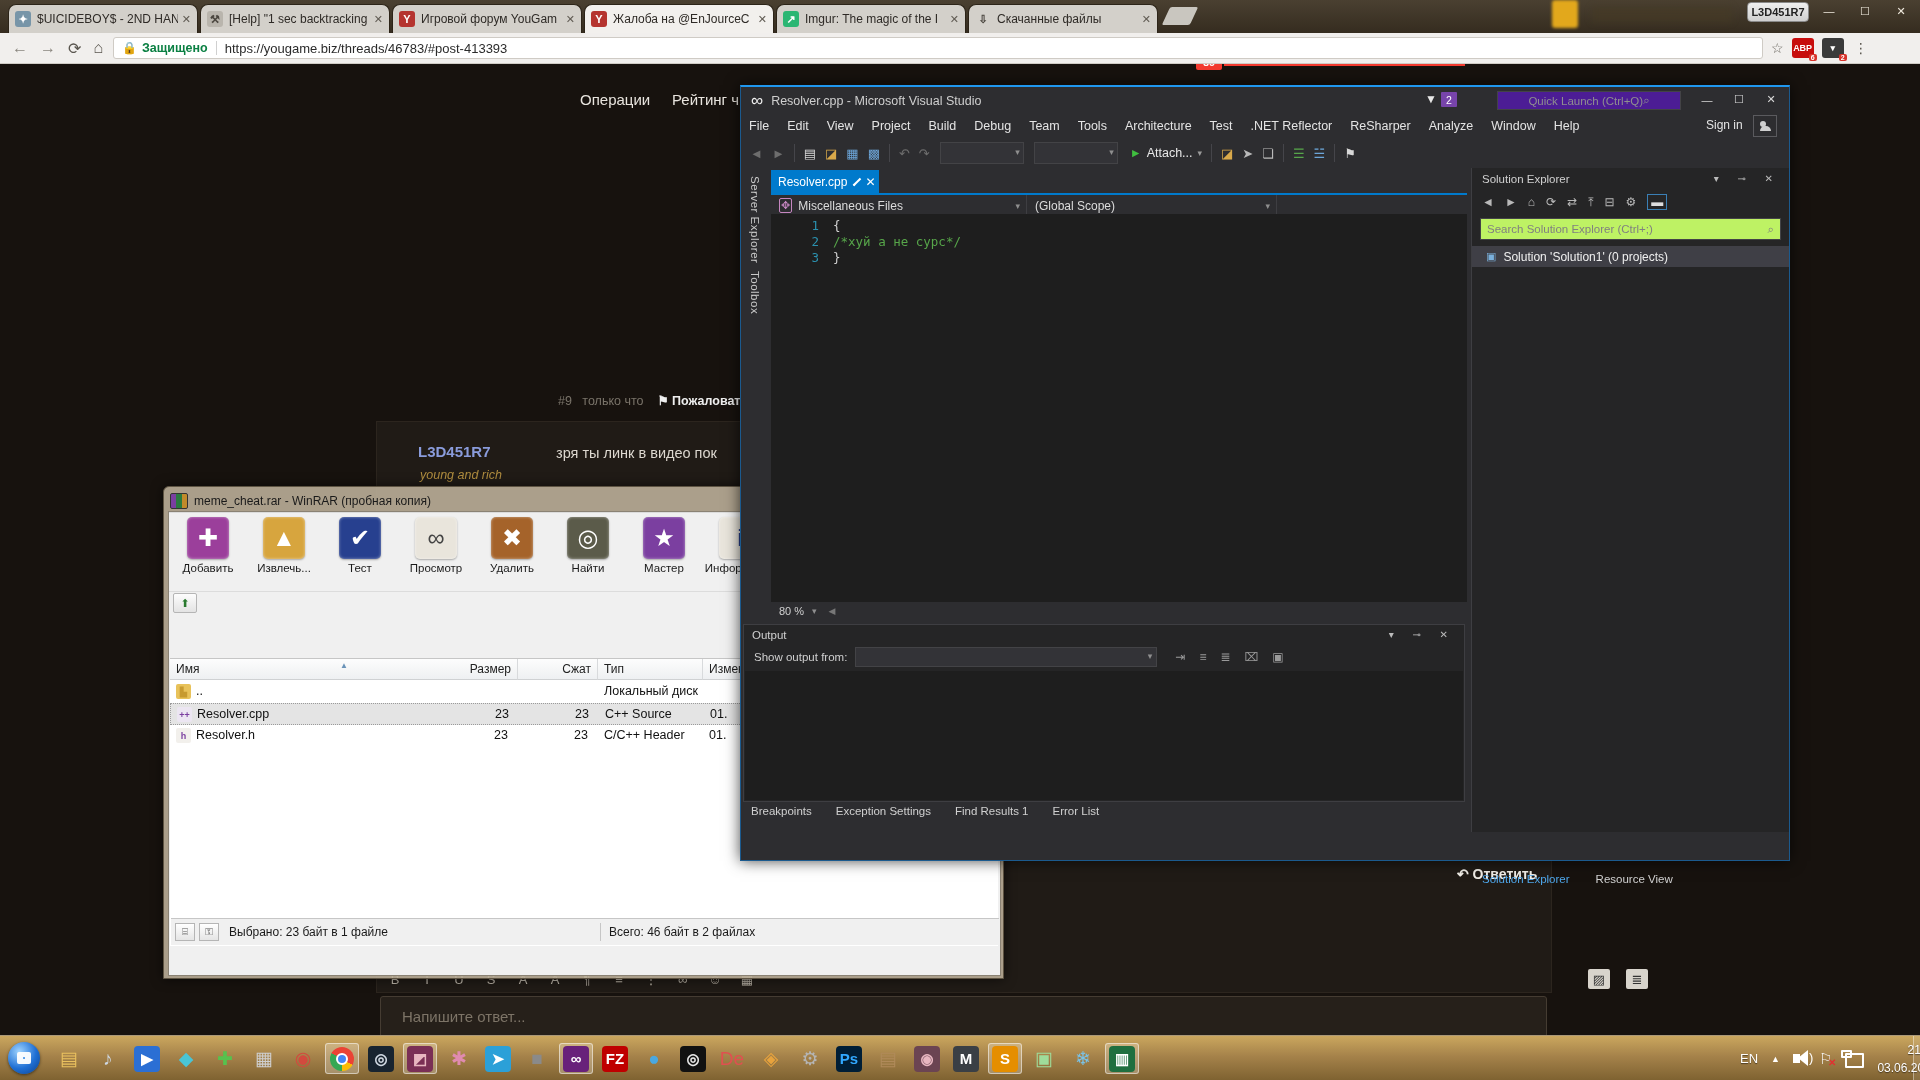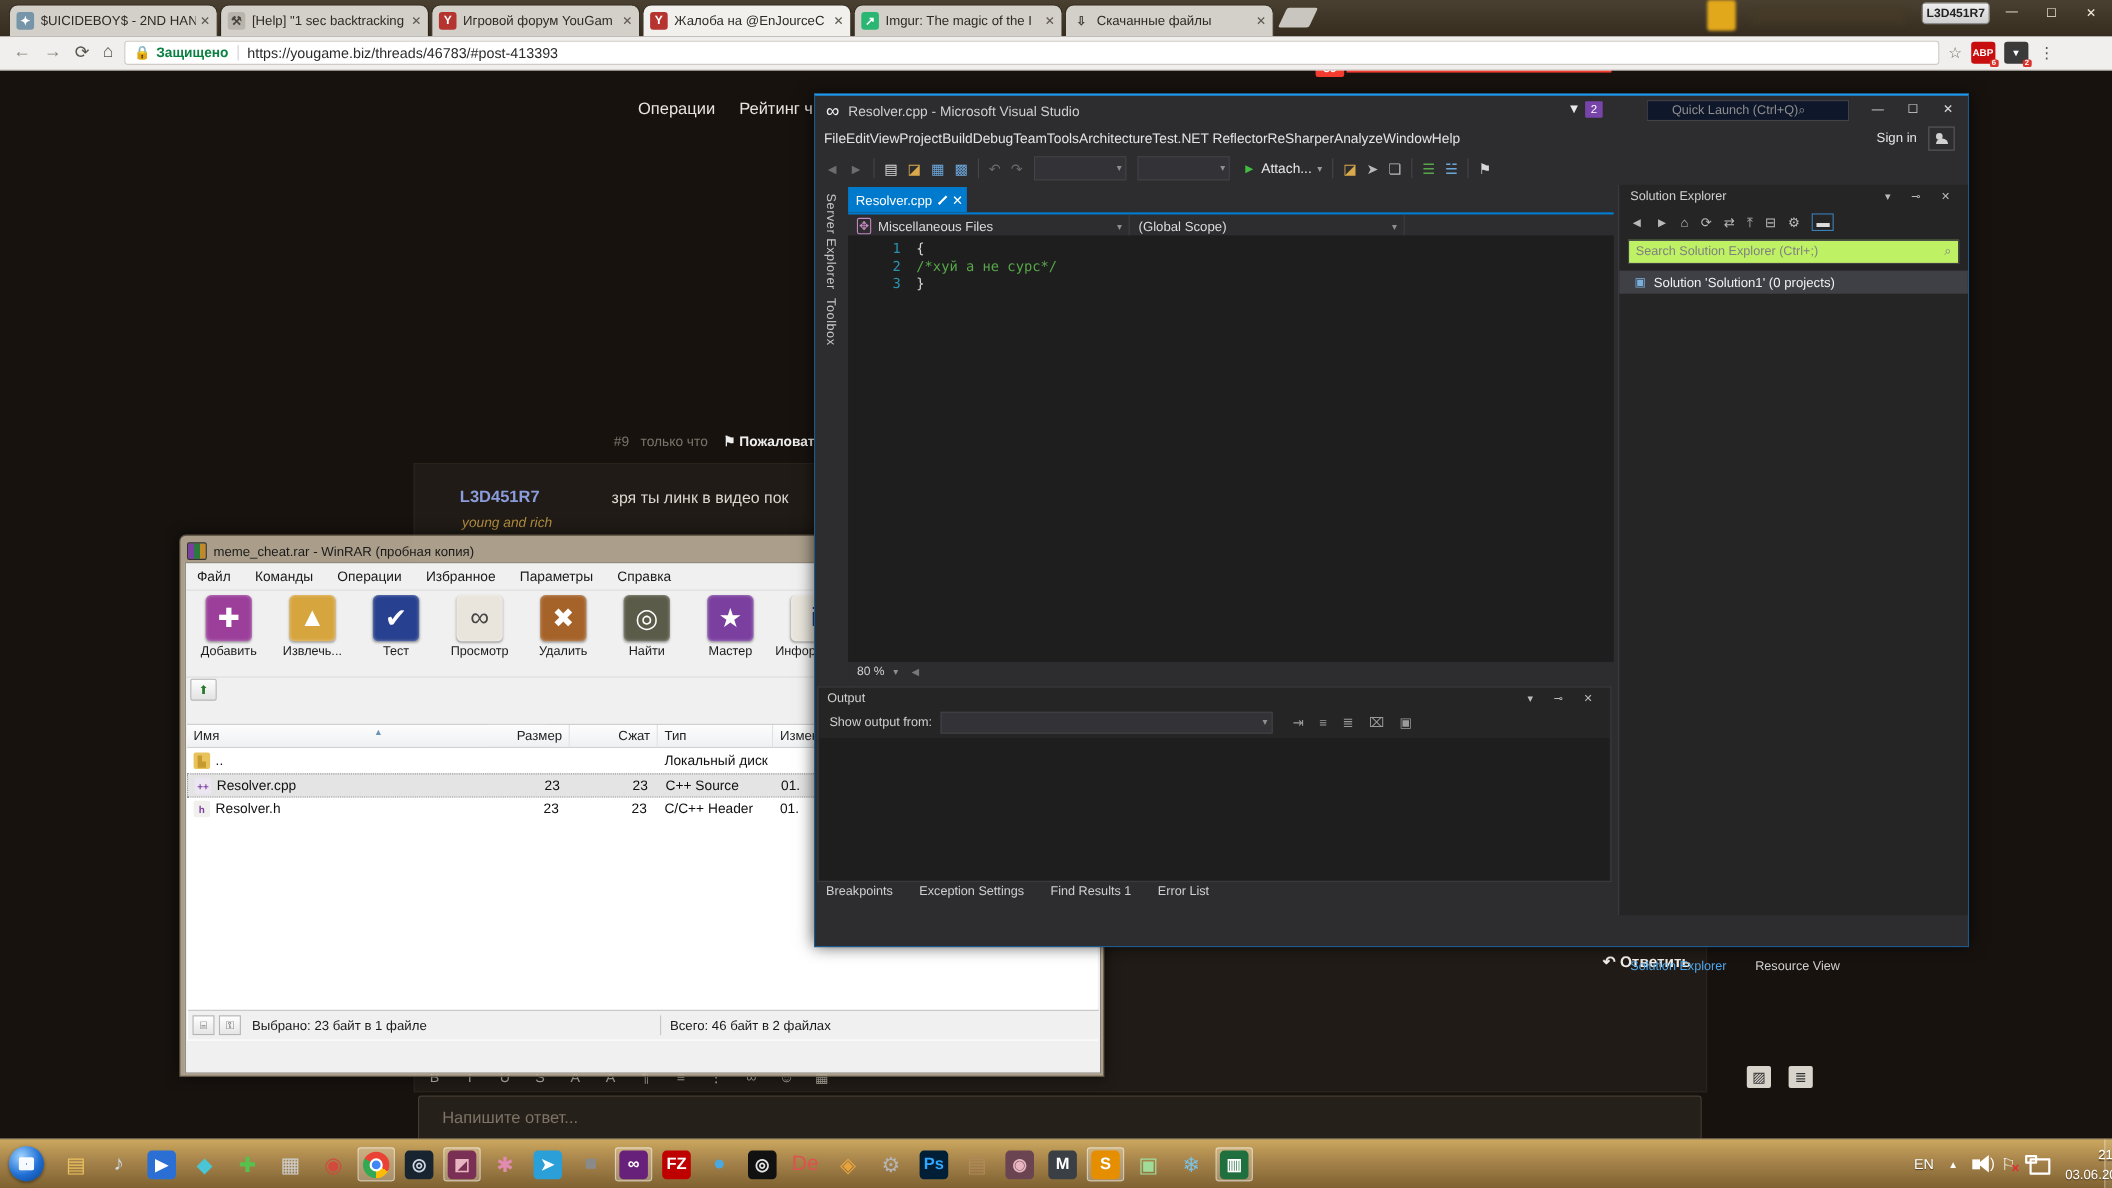--- a/index.html
+++ b/index.html
@@ -100,25 +100,25 @@
 
   
   #vs{left:740px;top:85px;width:1050px;height:776px;background:#2d2d30;z-index:10;
     border:1px solid #1b5a8e;border-top:2px solid #1f97ef;box-sizing:border-box;box-shadow:0 0 14px rgba(0,0,0,.7);}
   #vs-title{left:0;top:0;width:100%;height:27px;display:flex;align-items:center;}
   #vs-logo{color:#f2f2f2;font-size:17px;margin:0 8px 0 10px;}
   #vs-title .t{color:#cfcfcf;font-size:12.5px;}
   #vs-funnel{position:absolute;left:684px;top:5px;color:#e8e8e8;font-size:12px;}
   #vs-funnel-badge{position:absolute;left:700px;top:5px;width:16px;height:15px;background:#7744aa;color:#fff;
     font-size:10.5px;display:flex;align-items:center;justify-content:center;border-radius:1px;}
-  #quicklaunch{position:absolute;left:756px;top:4px;width:184px;height:19px;background:#0f172a;border:1px solid #434346;
-    color:#8f8f8f;font-size:11.5px;display:flex;align-items:center;padding:0 22px;box-sizing:border-box;justify-content:flex-start;}
+  #quicklaunch{position:absolute;left:756px;top:4px;width:184px;height:19px;background:#4c1d95;border:1px solid #434346;
+    color:#8f8f8f;font-size:11.5px;display:flex;align-items:center;padding:0 0;box-sizing:border-box;justify-content:center;}
   .vs-wbtn{position:absolute;top:3px;width:28px;height:19px;color:#d8d8d8;font-size:11px;
     display:flex;align-items:center;justify-content:center;}
-  #vs-menu{left:8px;top:27px;height:24px;display:flex;align-items:center;font-size:12.5px;color:#e4e4e4;}
+  #vs-menu{left:8px;top:27px;height:24px;display:flex;gap:18px;align-items:center;font-size:12.5px;color:#e4e4e4;}
   #signin{position:absolute;left:965px;top:31px;color:#e4e4e4;font-size:12px;}
   #avatarbox{position:absolute;left:1012px;top:28px;width:22px;height:20px;border:1px solid #5a5a5e;
     display:flex;align-items:center;justify-content:center;}
   #avatarbox .hd{width:6px;height:6px;border-radius:50%;background:#d0d0d0;margin-bottom:-1px;}
   #avatarbox .bd{width:11px;height:5px;border-radius:5px 5px 0 0;background:#d0d0d0;}
   #vs-toolbar{left:0;top:51px;width:100%;height:30px;display:flex;align-items:center;font-size:13px;}
   .tbi{margin-left:9px;flex:none;}
   .tbsep{width:1px;height:18px;background:#45454a;margin-left:9px;flex:none;}
   .combo{width:82px;height:20px;background:#333337;border:1px solid #434346;margin-left:10px;flex:none;position:relative;}
   .combo:after{content:"▾";color:#8f8f8f;font-size:9px;position:absolute;right:3px;top:4px;}
@@ -305,28 +305,20 @@
   <div class="abs" id="replybox"></div>
   <div class="abs" id="replyph">Напишите ответ...</div>
 </div>
 
 <div class="abs" id="winrar">
   <div class="abs" id="wr-title">
     <span class="wr-ico"></span>
     <span class="t">meme_cheat.rar - WinRAR (пробная копия)</span>
   </div>
   <div class="abs" id="wr-inner">
-    <div id="wr-menu">
-        <span>Файл</span>
-        <span>Команды</span>
-        <span>Операции</span>
-        <span>Избранное</span>
-        <span>Параметры</span>
-        <span>Справка</span>
-      </div>
     <div id="wr-tools">
         <div class="wtool">
           <div class="ic" style="background: rgb(155, 63, 155); color: rgb(255, 255, 255);">✚</div>
           <div class="lb">Добавить</div>
         </div>
         <div class="wtool">
           <div class="ic" style="background: rgb(215, 165, 62); color: rgb(255, 255, 255);">▲</div>
           <div class="lb">Извлечь...</div>
         </div>
         <div class="wtool">

